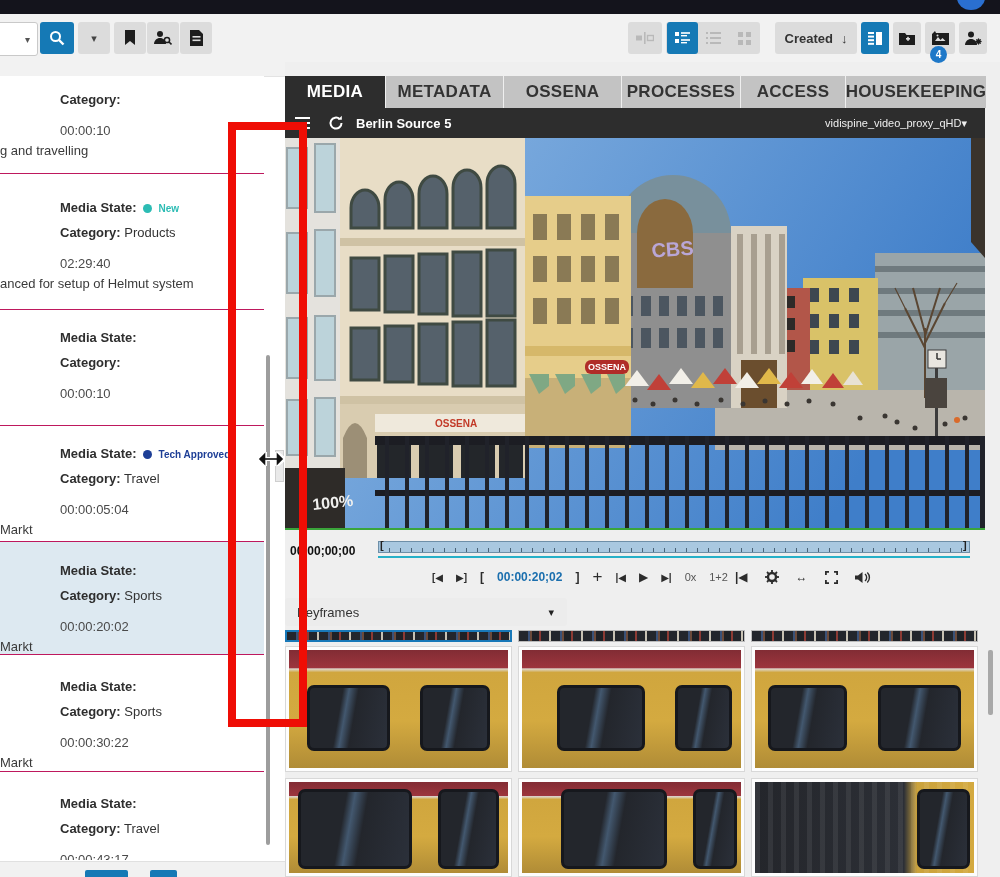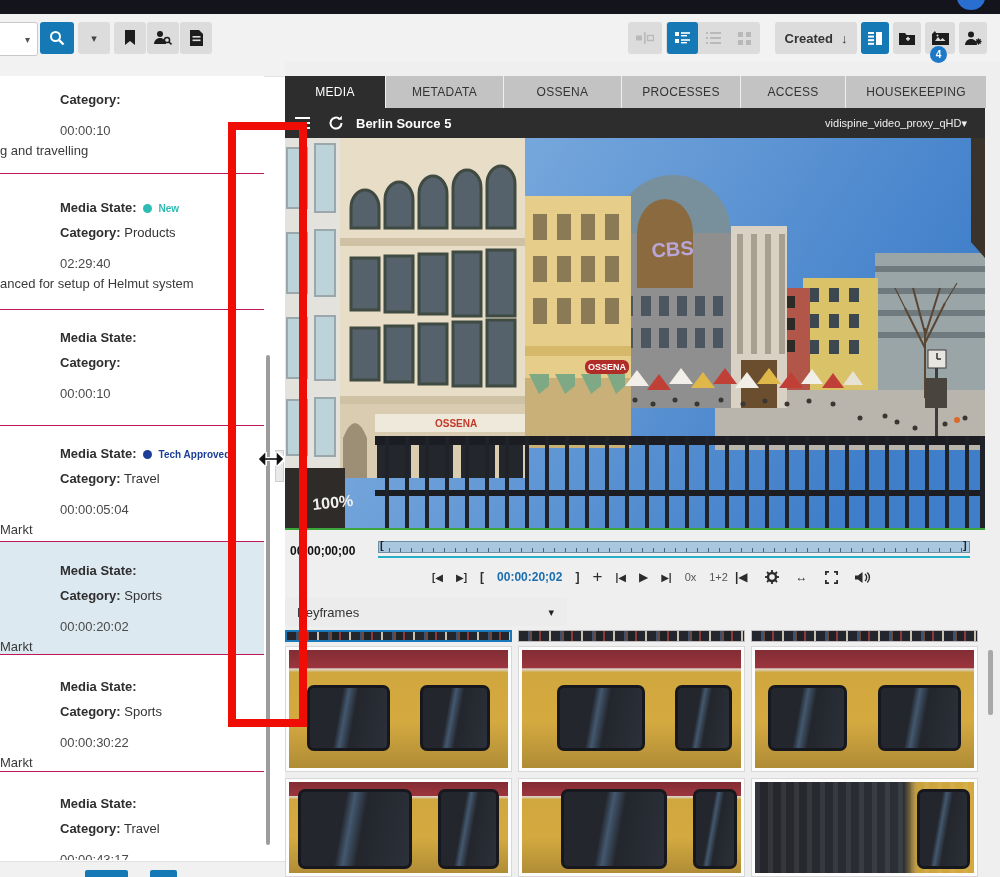--- a/index.html
+++ b/index.html
@@ -43,21 +43,21 @@
   .dur{margin-top:9px;line-height:20px;color:#4a4a4a;}
   .desc{margin-left:-60px;line-height:20px;color:#3a3a3a;white-space:nowrap;}
   #left-scrollbar{left:266px;top:355px;width:4px;height:490px;background:#9d9d9d;border-radius:2px;}
   #splitter-grip{left:275px;top:450px;width:7px;height:30px;background:#e9e9e9;border:1px solid #cfcfcf;}
   
   #bottombar{left:0;top:861px;width:1000px;height:16px;background:#f1f1f1;border-top:1px solid #e0e0e0;}
   .pgbtn{position:absolute;top:8px;height:10px;border-radius:2px;}
   
   #right-panel{left:285px;top:62px;width:715px;height:815px;background:#efefef;}
   #tabs{position:absolute;left:0;top:14px;height:32px;display:flex;gap:1px;}
-  .tab{height:32px;background:#c3c3c3;color:#333;font-size:12px;font-weight:normal;letter-spacing:.3px;
+  .tab{height:32px;background:#c3c3c3;color:#333;font-size:17px;font-weight:bold;letter-spacing:.3px;
        display:flex;align-items:center;justify-content:center;text-align:center;}
   .tab.active{background:#2d2d2d;color:#fff;}
   #player-header{position:absolute;left:0;top:46px;width:700px;height:30px;background:#2d2d2d;color:#fff;
        display:flex;align-items:center;}
   #hamburger{margin-left:10px;width:15px;}
   #hamburger i{display:block;height:2px;background:#fff;margin:3px 0;}
   #refresh-icon{margin-left:18px;}
   #player-title{margin-left:12px;font-size:13px;font-weight:bold;}
   #proxy-select{position:absolute;right:18px;font-size:11px;color:#eee;display:flex;align-items:center;gap:0;}
   

